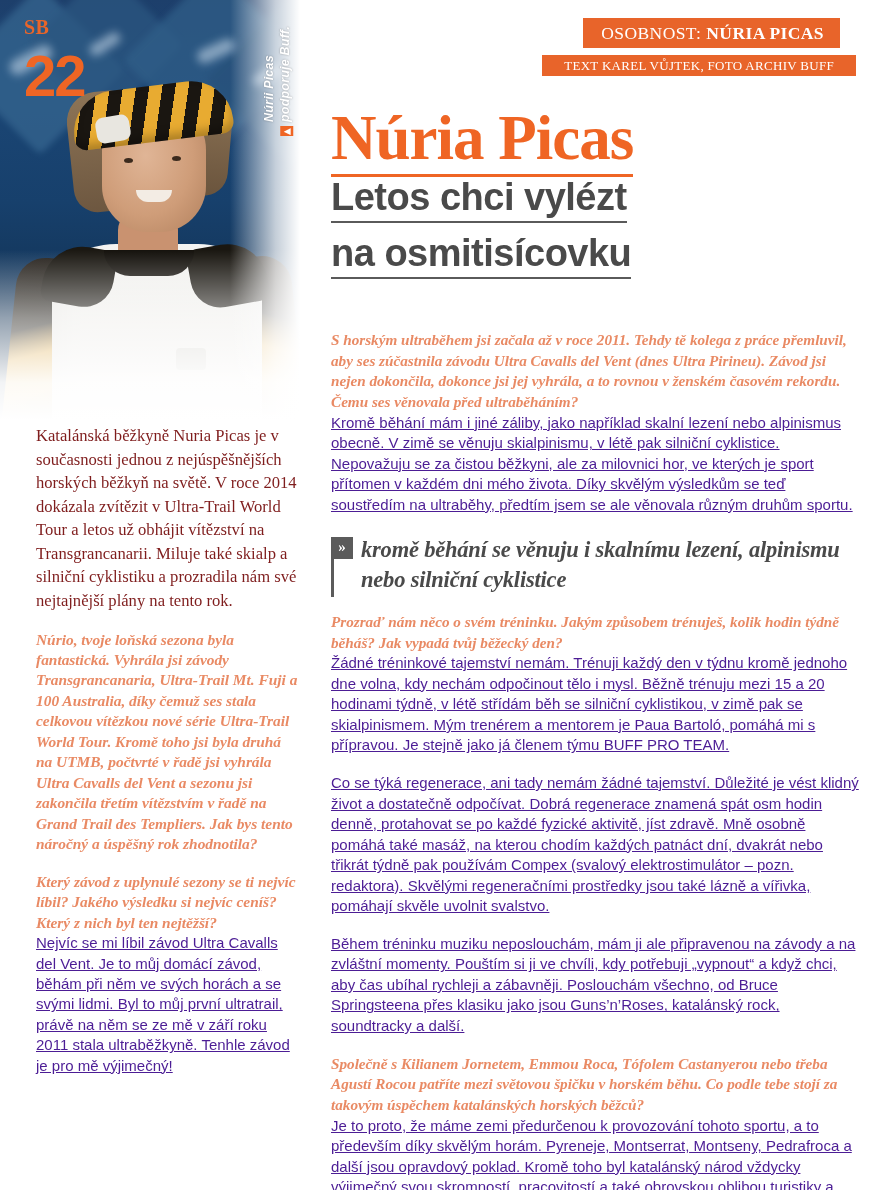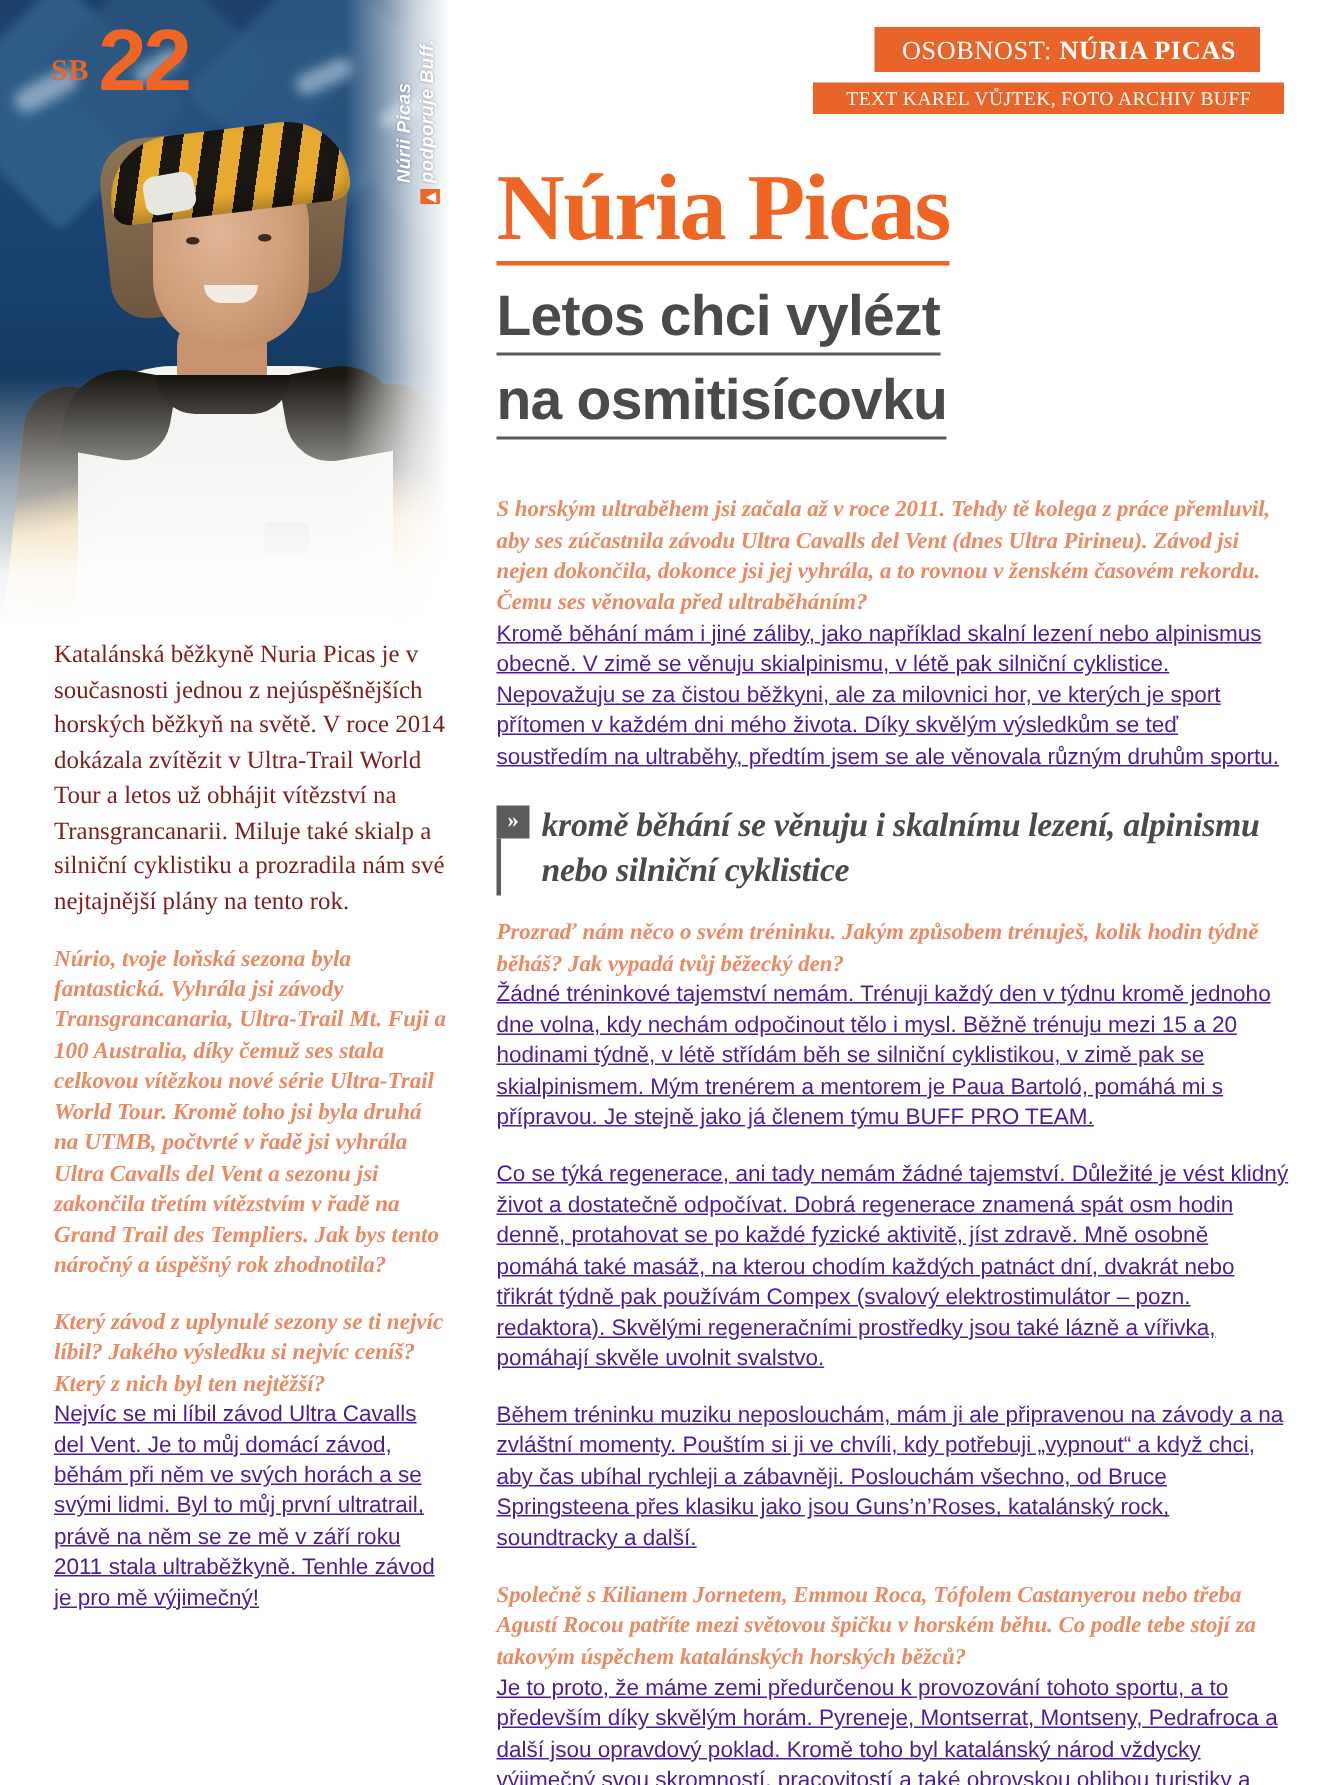--- a/index.html
+++ b/index.html
@@ -105,25 +105,25 @@
     background: linear-gradient(180deg, rgba(255,255,255,0) 0%, rgba(255,255,255,.55) 40%, rgba(255,255,255,.95) 78%, #fff 100%);
   }
   .photo-fade-right {
     position:absolute; right:0; top:0; width:70px; height:100%;
     background: linear-gradient(90deg, rgba(255,255,255,0) 0%, rgba(255,255,255,.75) 65%, #fff 100%);
   }
 
   
   .pagenum {
     position: absolute;
-    left: 34px; top: 16px;
+    left: 24px; top: 16px;
     display: flex;
-    align-items: flex-end;
     gap: 6px;
     z-index: 6;
+    flex-direction: column;
   }
   .pagenum .sb {
     font-family: "Liberation Serif", serif;
     font-weight: 700;
     font-size: 20px;
     color: #e8652a;
     letter-spacing: .5px;
     padding-bottom: 6px;
   }
   .pagenum .num {
@@ -217,21 +217,21 @@
     font-family: "Liberation Sans", sans-serif;
     font-weight: 700;
     font-size: 38px;
     line-height: 1.1;
     color: #4a4a4a;
     letter-spacing: -.5px;
     border-bottom: 2px solid #5a5a5a;
     display: inline-block;
     padding-bottom: 2px;
   }
-  .h-sub-1 { margin-top: 14px; }
+  .h-sub-1 { }
   .h-sub-2 { margin-top: 10px; }
 
   
   .col-left {
     position: absolute;
     left: 36px; top: 424px;
     width: 262px;
   }
   .col-right {
     position: absolute;

